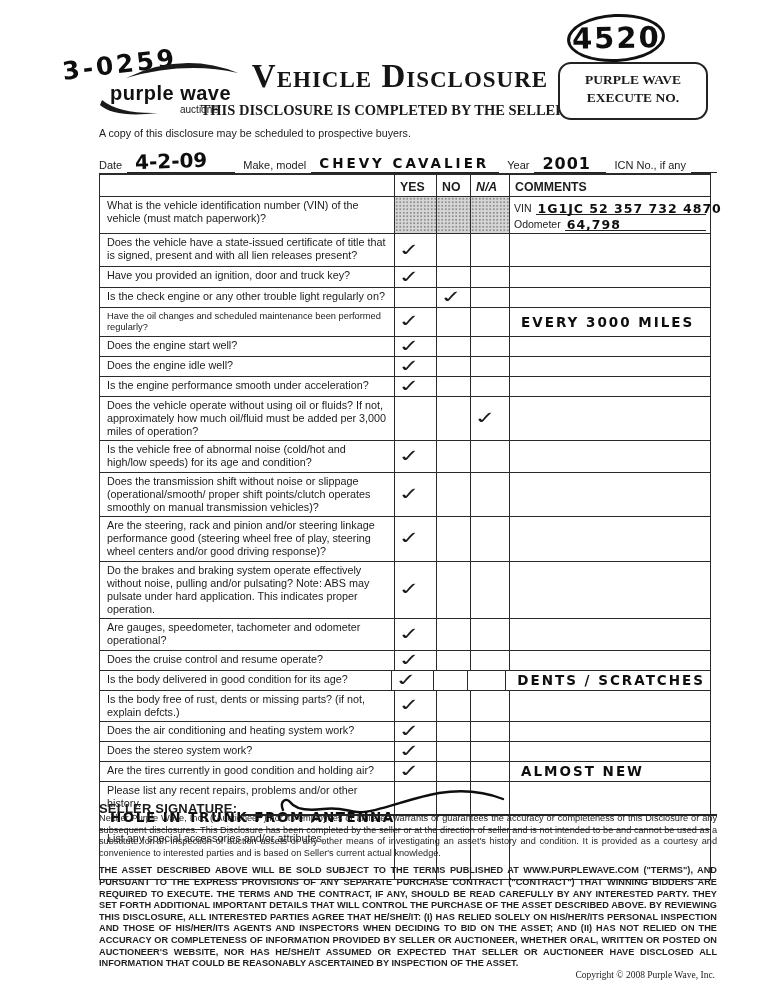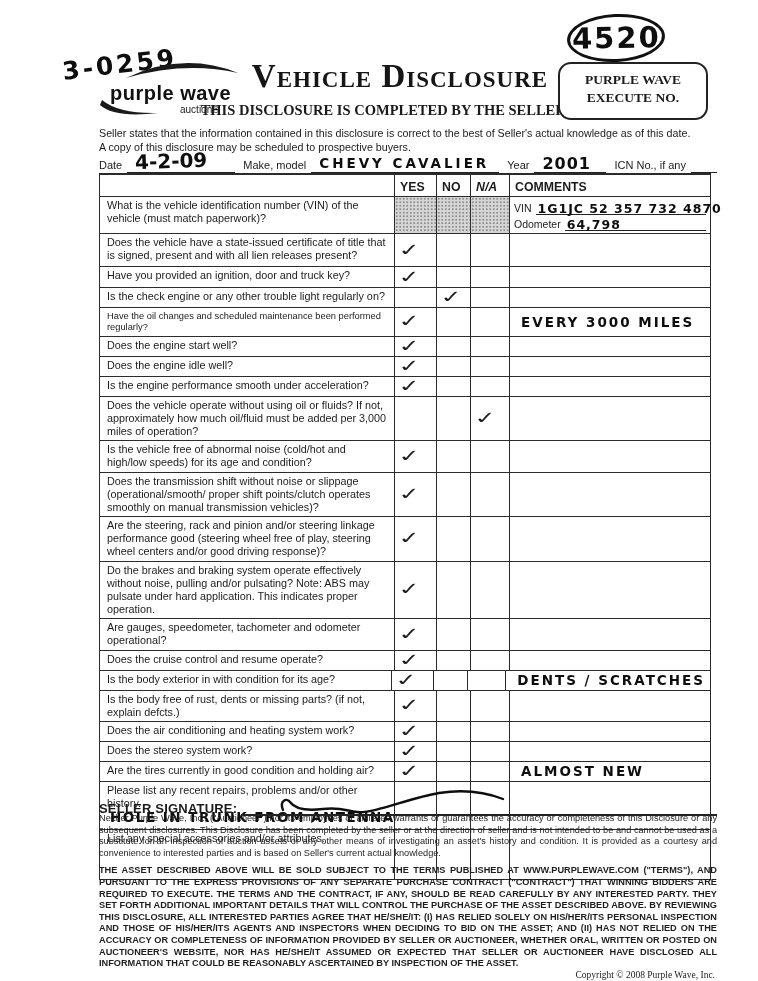--- a/index.html
+++ b/index.html
@@ -120,21 +120,20 @@
 
   <div class="circle-num">
     <span class="hw">4520</span>
   </div>
   <div class="cust-box">
     <div>PURPLE WAVE</div>
     <div>EXECUTE NO.</div>
   </div>
 
   <div class="intro">
-    <div>Seller states that the information contained in this disclosure is correct to the best of Seller's actual knowledge as of this date.</div>
     <div>A copy of this disclosure may be scheduled to prospective buyers.</div>
   </div>
 
   <div class="info-line">
     <span class="fl-label">Date</span>
     <span class="fl-value v-date">
         <span class="hw">4-2-09</span>
       </span>
     <span class="fl-label">Make, model</span>
     <span class="fl-value v-make">
@@ -399,21 +398,21 @@
         </div>
       <div class="cell c3">
           <span class="check"></span>
         </div>
       <div class="cell c4 com">
           <span class="hw com-hw"></span>
         </div>
     </div>
 
     <div class="t-row r15">
-      <div class="q">Is the body exterior in with condition for its age?</div>
+      <div class="q">Is the body delivered in good condition for its age?</div>
       <div class="cell c1">
           <span class="check">✓</span>
         </div>
       <div class="cell c2">
           <span class="check"></span>
         </div>
       <div class="cell c3">
           <span class="check"></span>
         </div>
       <div class="cell c4 com">

